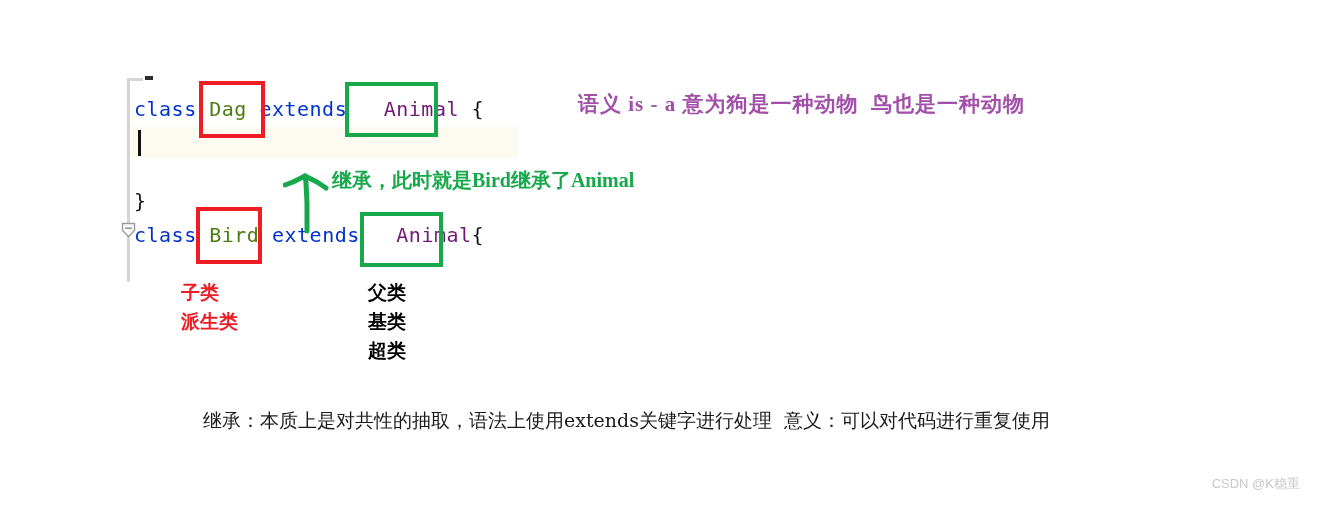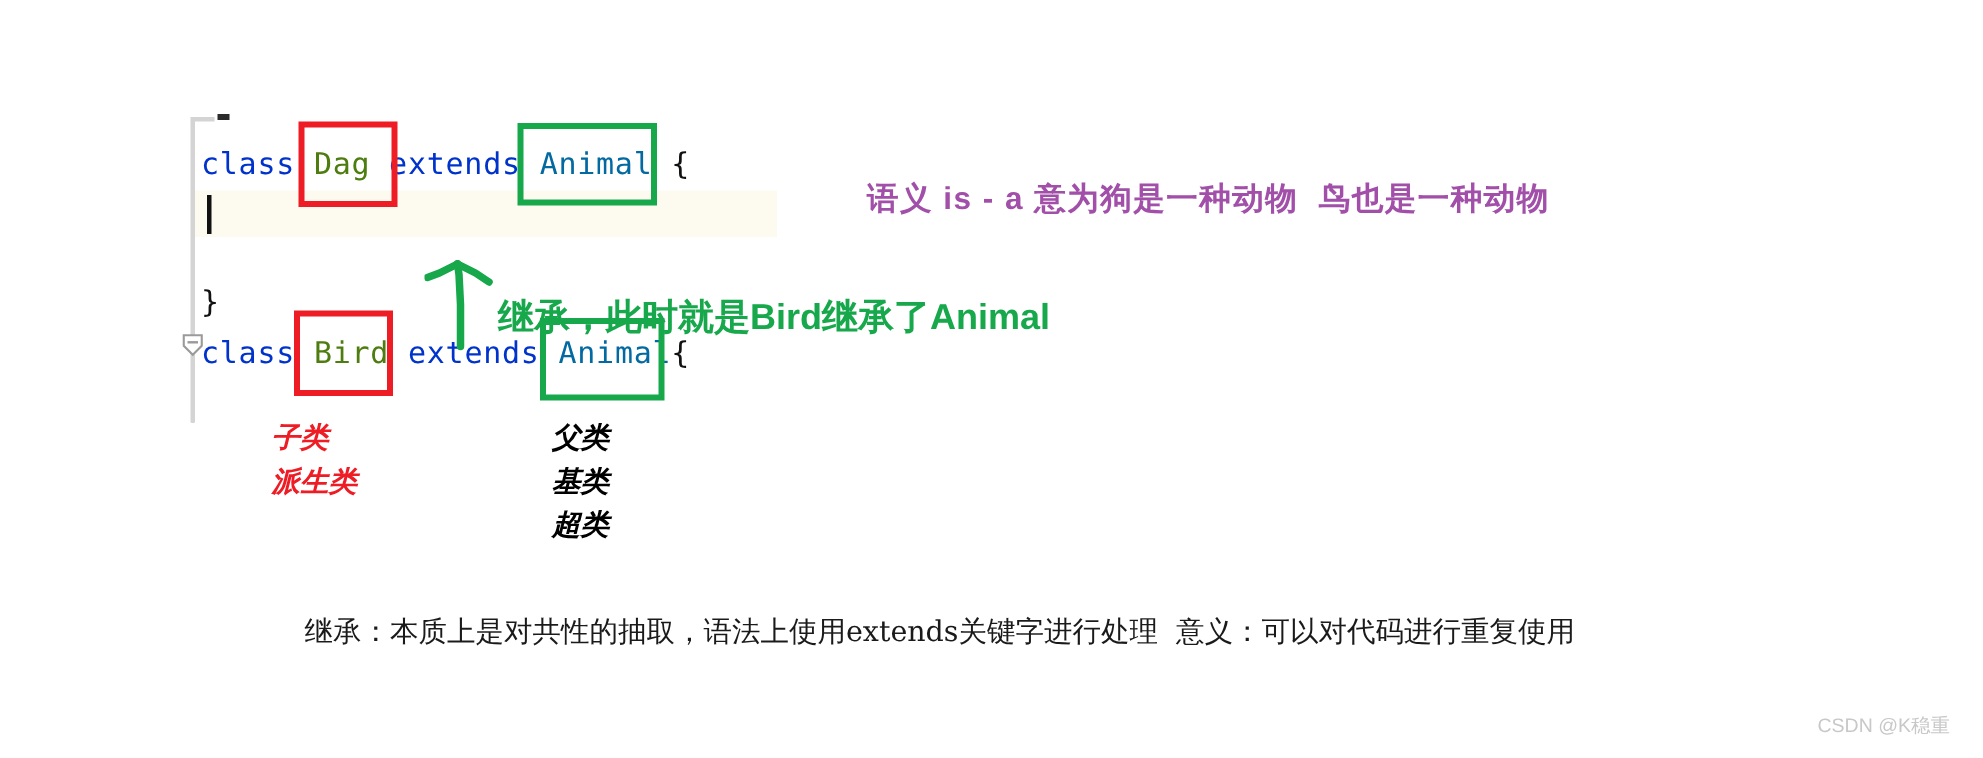--- a/index.html
+++ b/index.html
@@ -86,21 +86,21 @@
     font-family: "DejaVu Sans Mono", "Liberation Mono", monospace;
     font-size: 20px;
     letter-spacing: 0.5px;
   }
   .line-1 { top: 29px; }
   .line-brace { top: 121px; }
   .line-2 { top: 155px; }
 
   .kw      { color: #0033cc; margin-top: 28px; }
   .cls     { color: #4d7c0f; }
-  .plain   { color: #0369a1; }
+  .plain   { color: #701a75; margin-left: 24px; }
   .brace   { color: #111111; }
 
   
   .hl-box {
     position: absolute;
     box-sizing: border-box;
     background: transparent;
   }
   .hl-red   { border: 4px solid #ee1c25; }
   .hl-green { border: 4px solid #17a84c; }
@@ -117,47 +117,46 @@
     top: 163px;
     width: 60px;
     height: 72px;
   }
   #arrow svg { display: block; }
 
   
   .anno {
     position: absolute;
     white-space: pre;
-    font-family: Liberation Sans, sans-serif;
+    font-family: Liberation Serif, serif;
     font-weight: bold;
-    margin-top: 28px;
   }
   .anno-purple {
     left: 578px;
     top: 90px;
     color: #a14fa8;
     font-size: 21px;
     letter-spacing: 1px;
   }
   .anno-green-arrow-text {
     left: 332px;
     top: 167px;
     color: #17a84c;
-    font-size: 24px;
+    font-size: 20px;
   }
   .label-col {
     position: absolute;
     font-family: "DejaVu Serif", "Liberation Serif", serif;
     font-weight: bold;
     font-size: 19px;
     line-height: 29px;
   }
   .label-red   { left: 181px; top: 278px; color: #ee1c25; }
   .label-green { left: 368px; top: 278px; color: #000000; }
-  .label-col div { white-space: pre; font-style: italic; }
+  .label-col div { white-space: pre; }
 
   .bottom-note {
     position: absolute;
     left: 172px;
     top: 408px;
     color: #1a1a1a;
     font-size: 19px;
     white-space: pre;
     font-family: "DejaVu Serif", "Liberation Serif", serif;
     margin-left: 31px;

